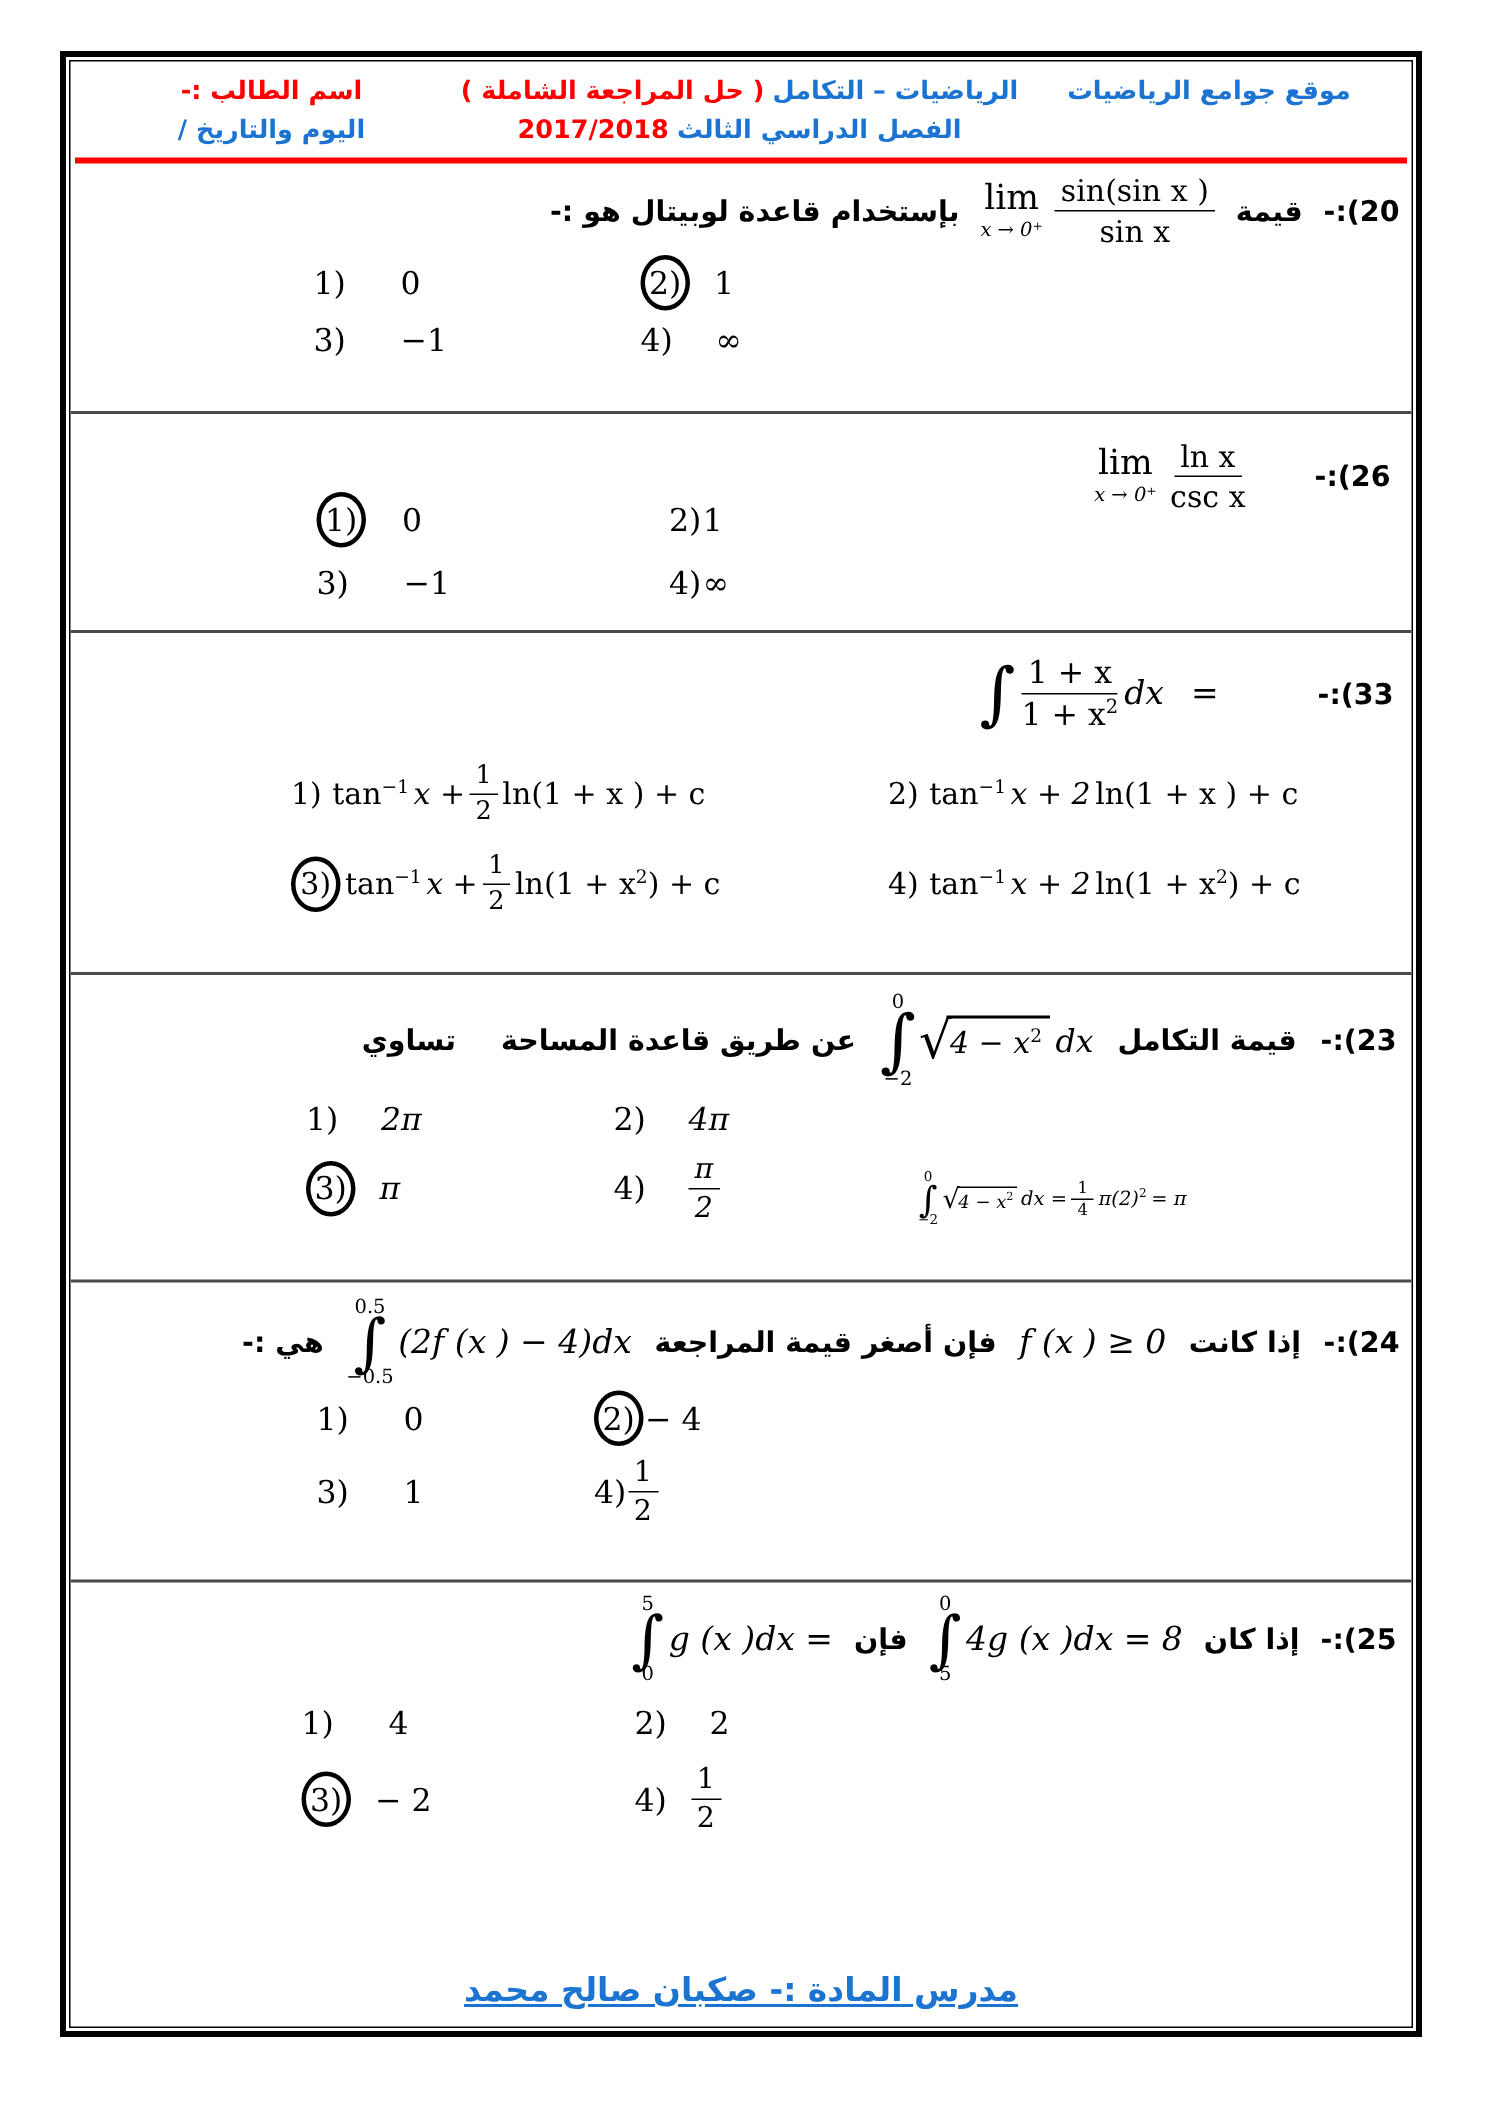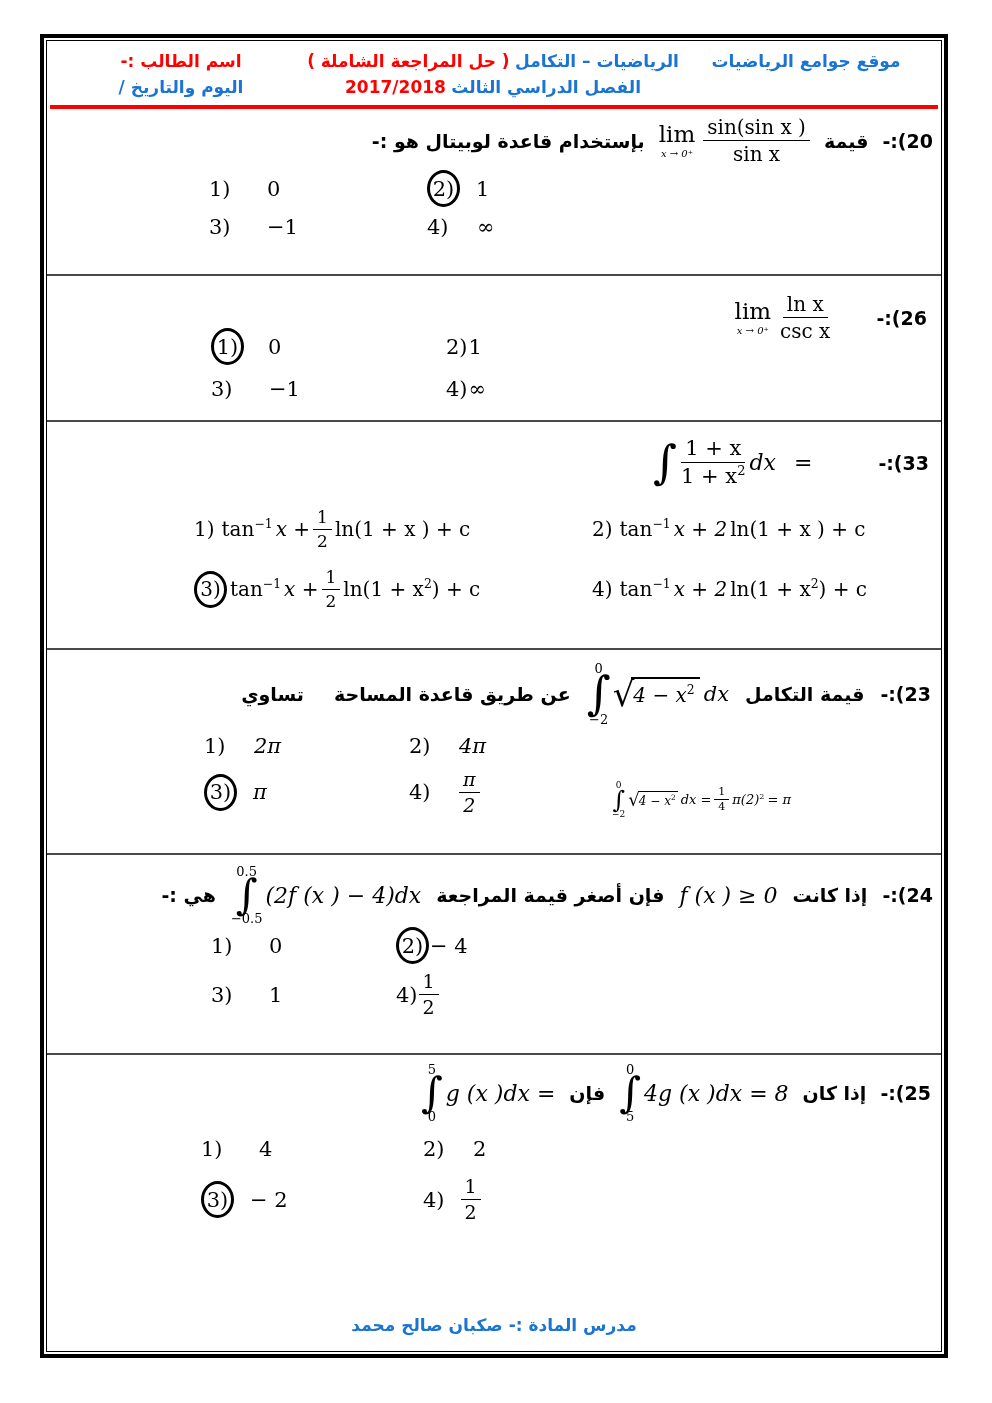--- a/index.html
+++ b/index.html
@@ -30,21 +30,21 @@
   .h-q23{height:205px} .h-q24{height:200px} .h-q25{height:246px}
   .h-footer{flex:1}
 
   .qline { display:flex; align-items:center; }
   .lbl   { font-size:19px; }
 
   
   .fx { display:inline-flex; align-items:center; direction:ltr; }
   .limwrap { display:inline-flex; flex-direction:column; align-items:center; line-height:1; }
   .limtop  { font-size:23px; }
-  .limsub  { font-size:10px; margin-top:3px; }
+  .limsub  { font-size:13px; margin-top:3px; }
   .frac { display:inline-flex; flex-direction:column; align-items:center; line-height:1.2; }
   .frac .fnum { border-bottom:1.5px solid #000; padding:0 4px 1px 4px; }
   .frac .fden { padding-top:1px; }
   .sup { font-size:0.62em; vertical-align:super; line-height:1; }
   .intcol  { display:inline-flex; flex-direction:column; align-items:center; line-height:1; }
   .intlim  { font-size:13px; font-family:"DejaVu Serif","Liberation Serif",serif; }
   .intsign { font-size:46px; line-height:0.82; }
   .sqrt     { display:inline-flex; align-items:flex-start; }
   .sqrtsign { font-size:34px; line-height:1; }
   .sqrtbody { border-top:2px solid #000; margin-left:-3px; padding:4px 5px 0 2px; font-size:20px; }
@@ -69,21 +69,21 @@
            font-family:"DejaVu Serif","Liberation Serif",serif; font-size:13px; }
   .sol23 .intsm { font-size:24px; line-height:0.85; }
   .sol23 .limsm { font-size:9px; font-style:normal; }
   .sol23 .sqsm  { font-size:18px; line-height:1; }
   .sol23 .sqbsm { border-top:1.2px solid #000; margin-left:-2px; padding:2px 2px 0 1px; font-size:12px; }
   .sol23 .frxs  { font-size:11px; line-height:1.1; }
   .opts24 { margin:2px 0 0 164px; grid-template-columns:185px auto; row-gap:6px; }
   .opts25 { margin:14px 0 0 154px; grid-template-columns:222px auto; row-gap:14px; }
 
   .footerline { text-align:center; padding-top:16px; }
-  .footer-text { font-size:17px; }
+  .footer-text { font-size:22px; text-decoration:underline; }
 </style>
 </head>
 <body>
 
 <div class="box">
   <div class="inner">
 
     <div class="header" dir="rtl">
       <div class="hcol hcol-grade">
         <div class="ar blue">موقع جوامع الرياضيات</div>

